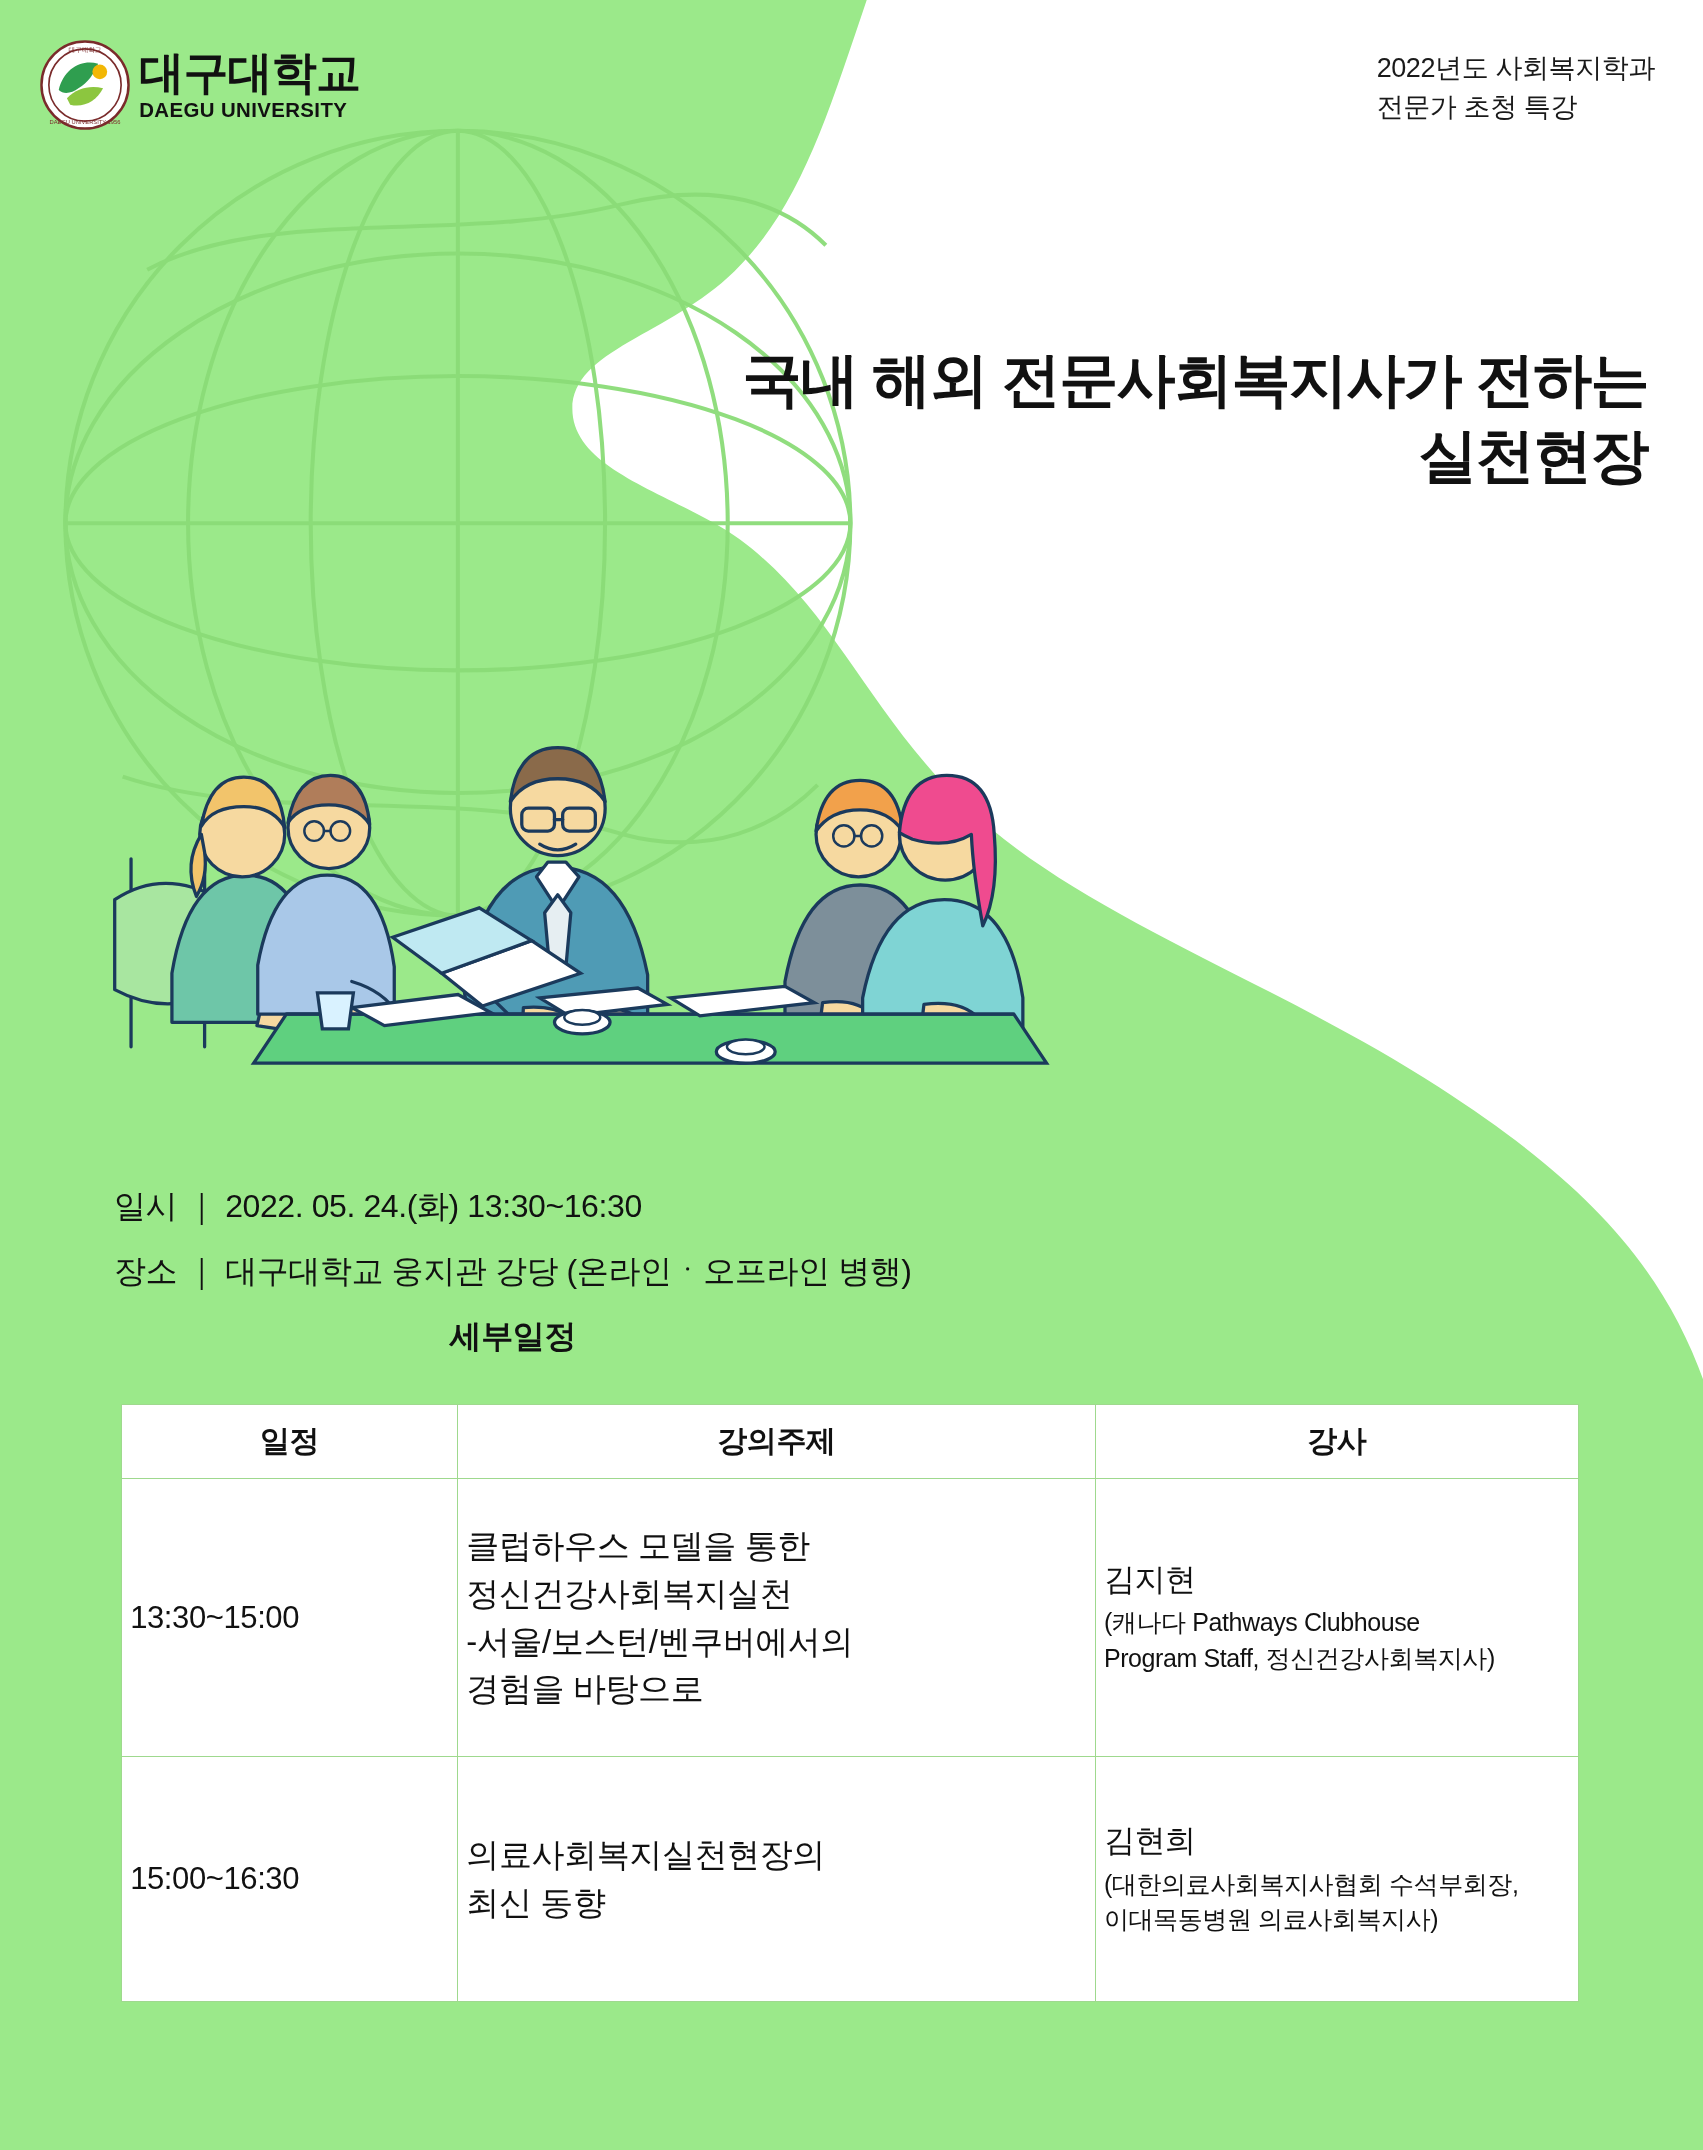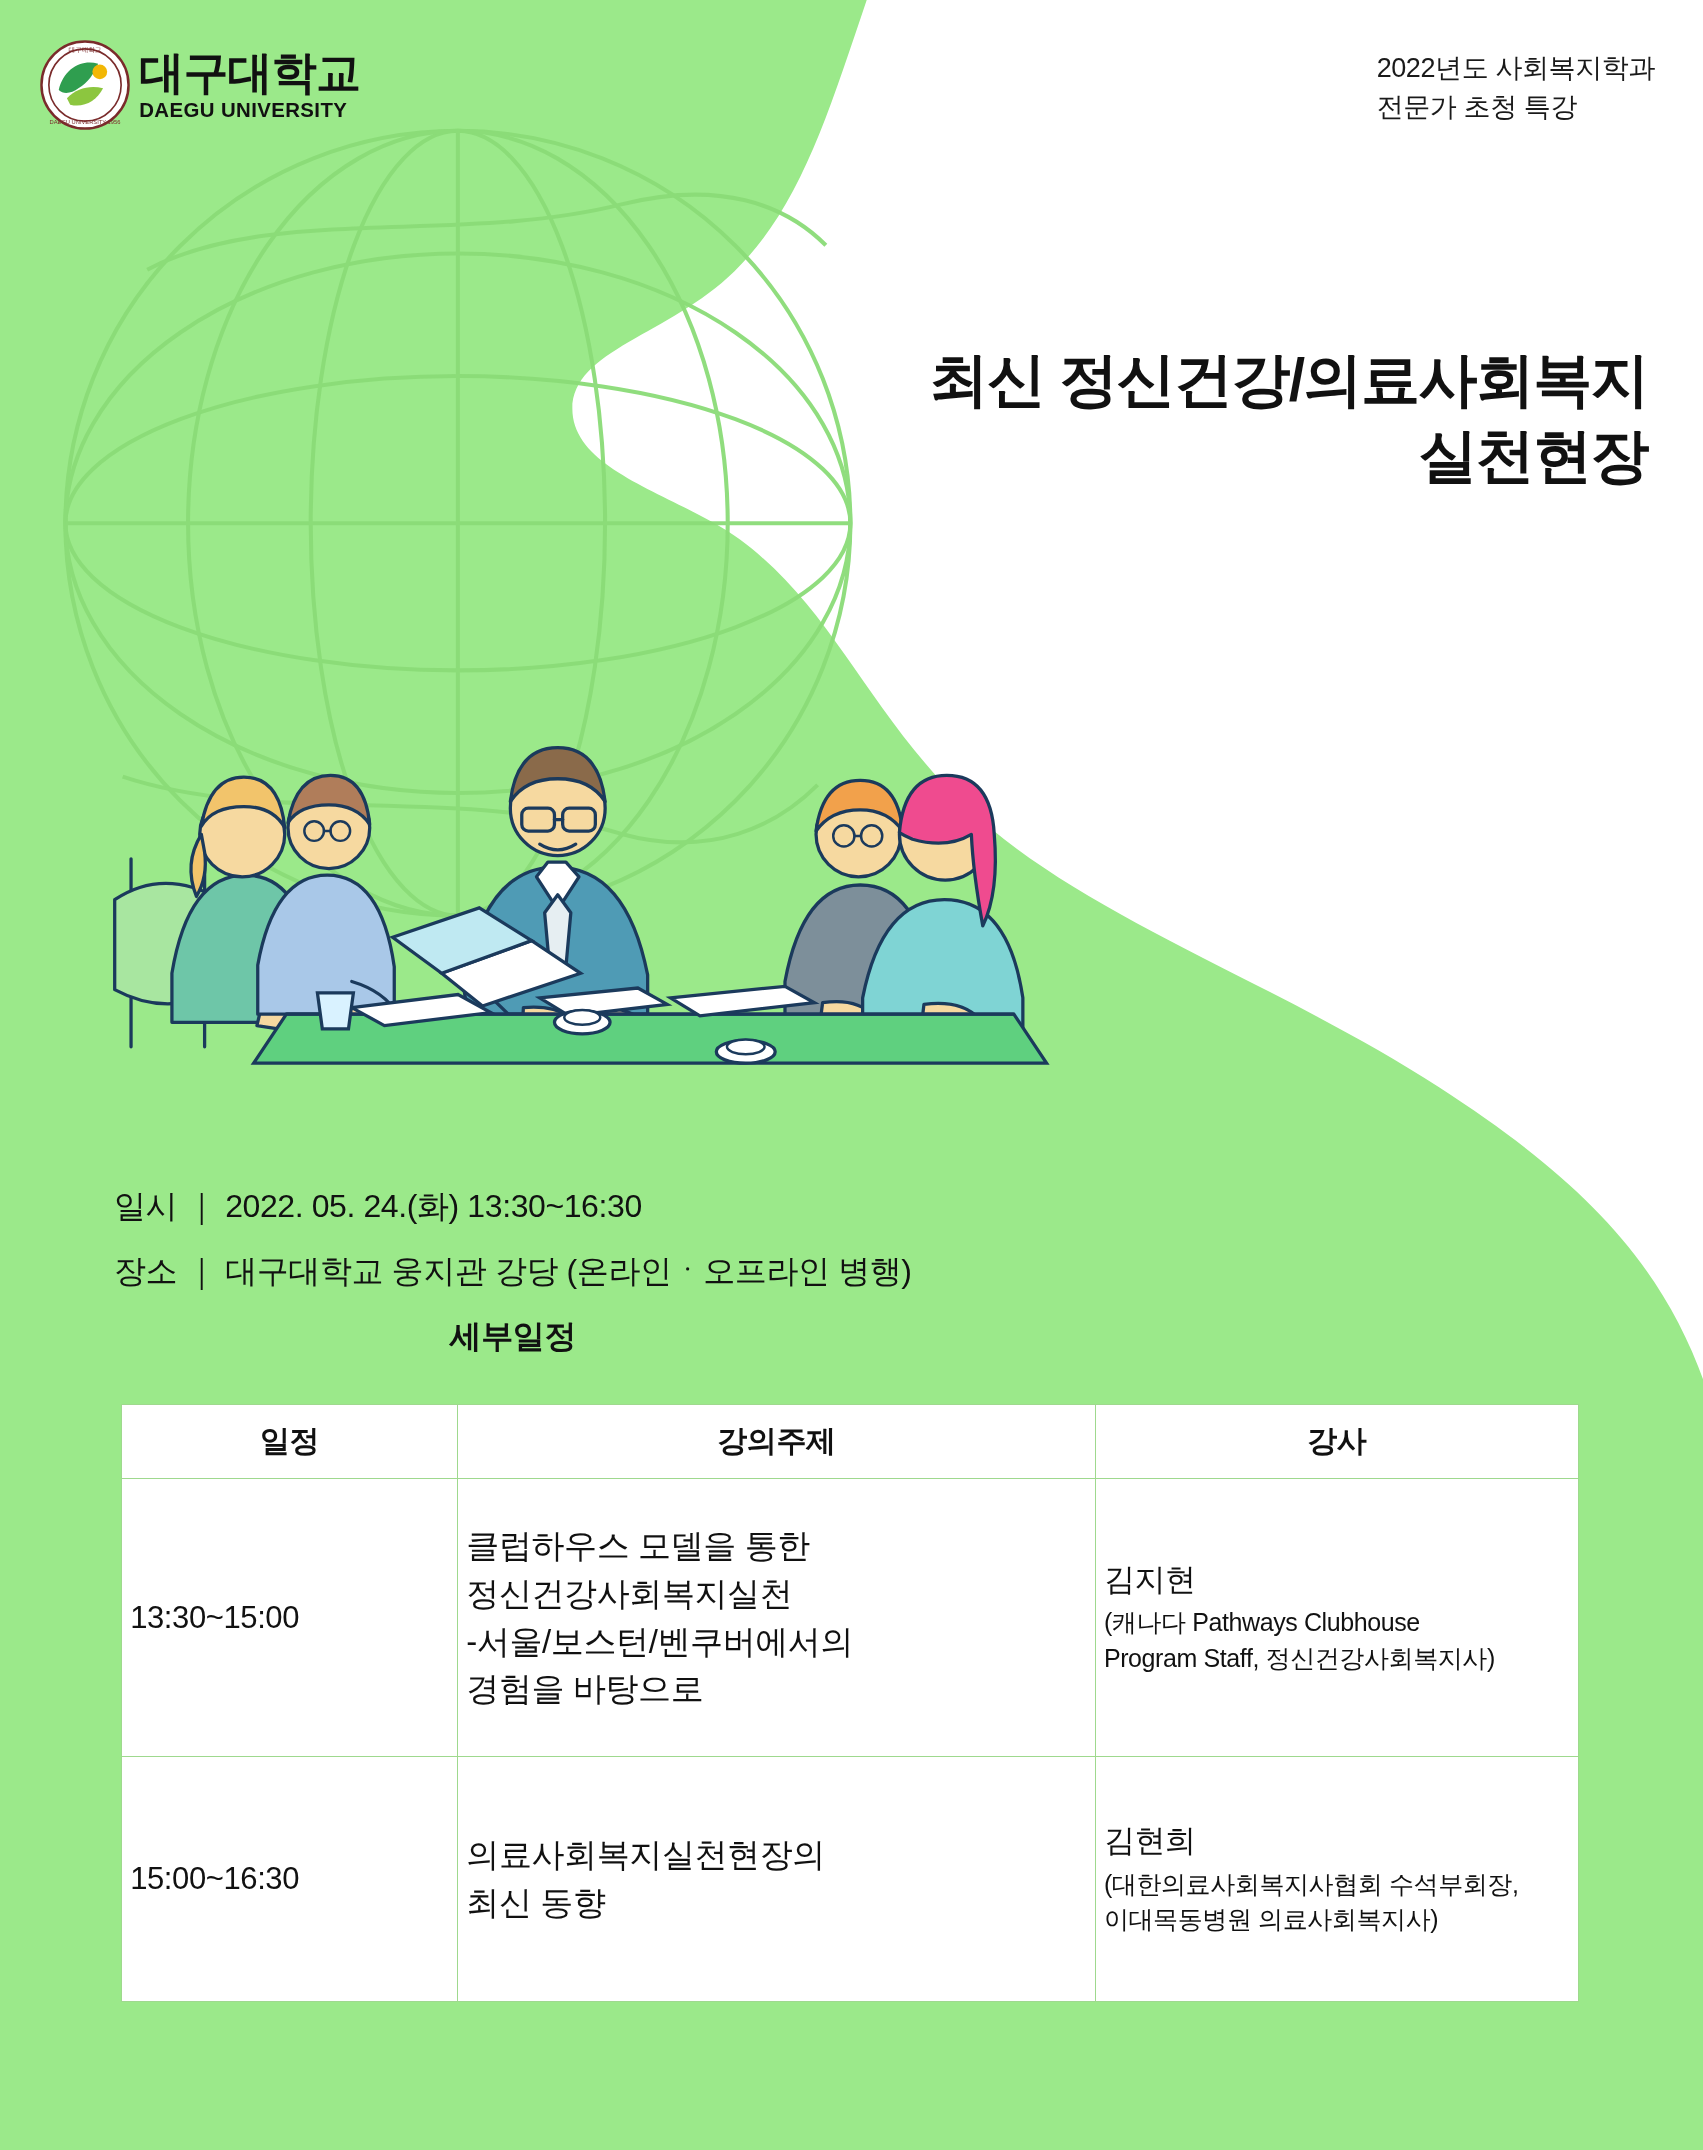--- a/index.html
+++ b/index.html
@@ -228,21 +228,21 @@
       <span class="logo-en">DAEGU UNIVERSITY</span>
     </span>
   </div>
 
   <div class="header-right">
     <span>2022년도 사회복지학과</span>
     <span>전문가 초청 특강</span>
   </div>
 
   <div class="title-block">
-    <span>최신 정신건강/의료사회복지</span>
+    <span>국내 해외 전문사회복지사가 전하는</span>
     <span>실천현장</span>
   </div>
 
   <svg class="illustration" viewBox="0 0 1320 620" xmlns="http://www.w3.org/2000/svg">
     <g stroke="#1b3a5c" stroke-width="4" fill="none" stroke-linejoin="round" stroke-linecap="round">
 
       <path d="M60,330 L60,560 M150,560 L150,330" stroke="#1b3a5c"></path>
       <path d="M40,380 q60,-40 130,0 l0,110 q-65,35 -130,0 z" fill="#a8e6a0"></path>
 
       <path d="M110,470 q20,-120 90,-120 q70,0 85,120 l0,60 l-175,0 z" fill="#6ec6a8"></path>

